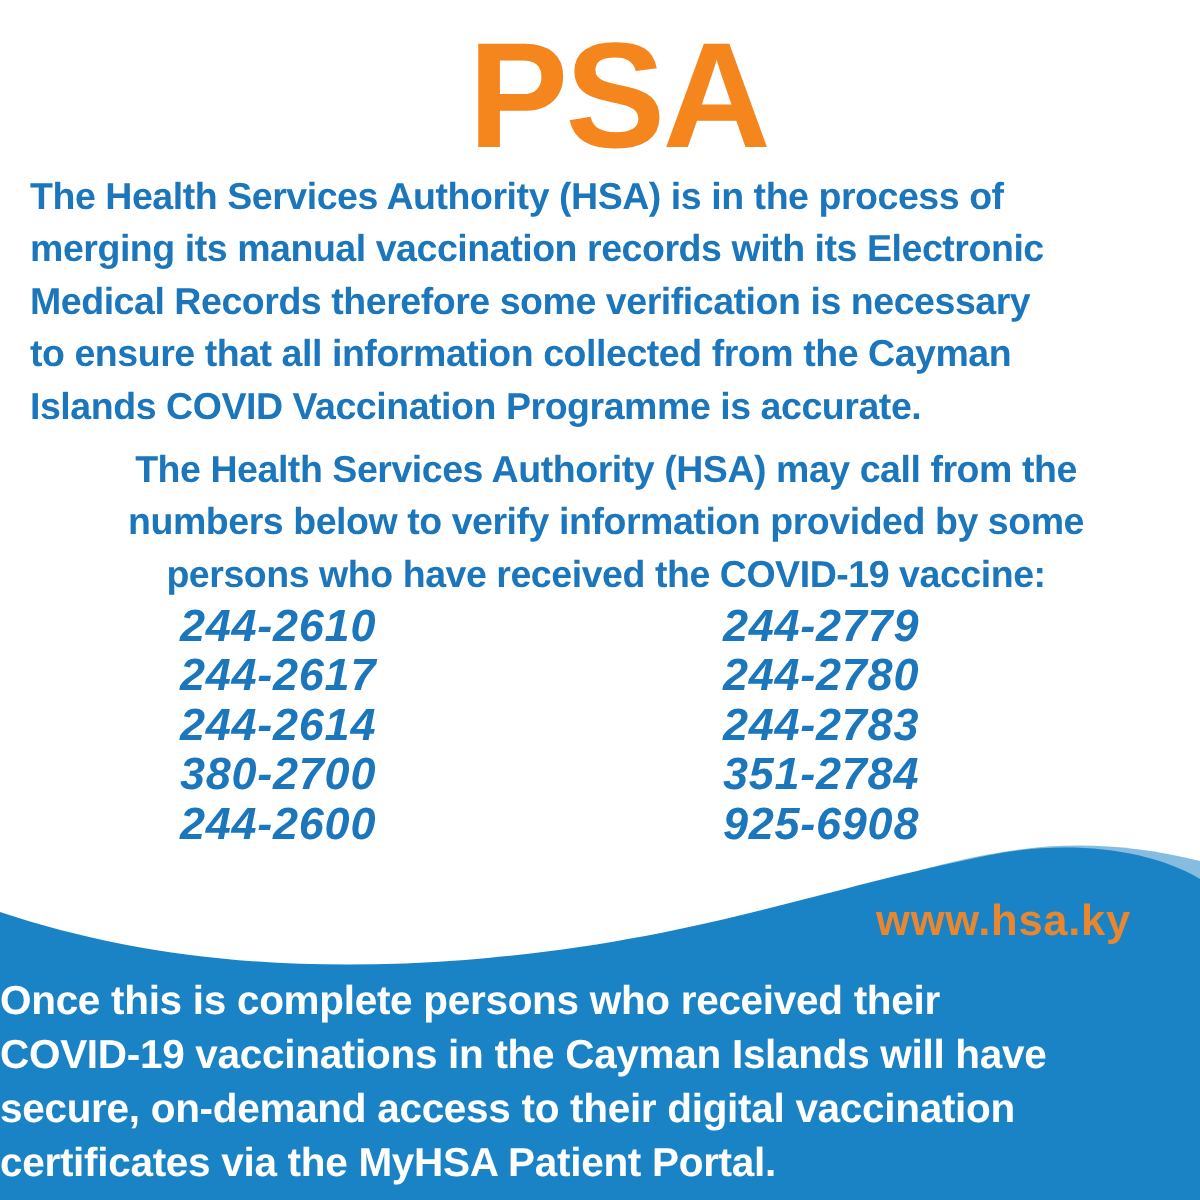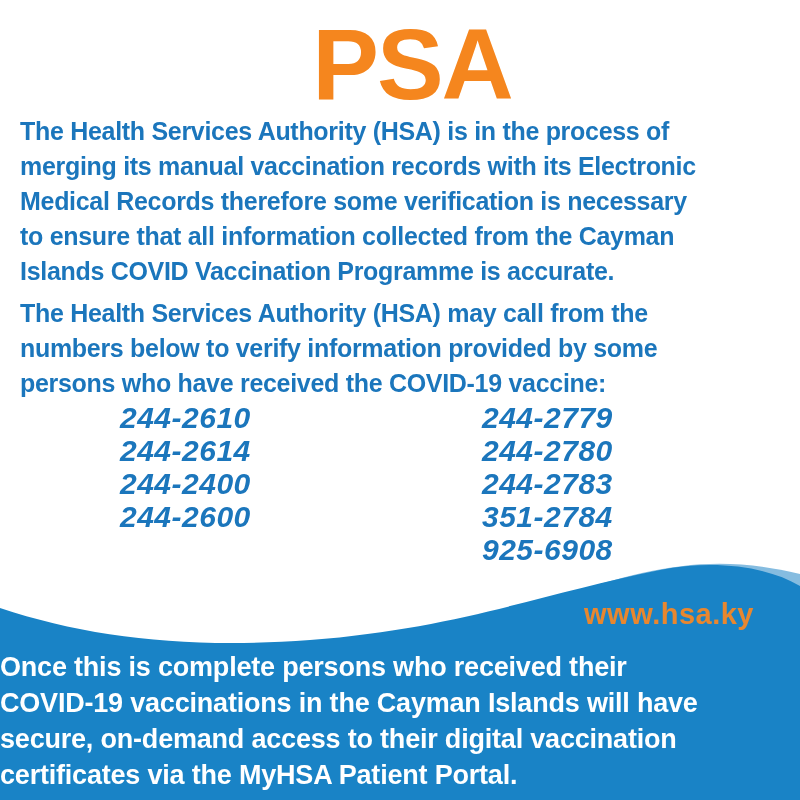--- a/index.html
+++ b/index.html
@@ -33,21 +33,21 @@
     left: 20px;
     width: 768px;
     margin: 0;
     font-size: 25px;
     line-height: 35px;
     letter-spacing: -0.3px;
     color: #1B76BC;
     white-space: pre-line;
   }
   .paragraph-1 { top: 114px; }
-  .paragraph-2 { top: 296px; }
+  .paragraph-2 { top: 296px; text-align: center; }
   .phone-column {
     position: absolute;
     top: 401px;
     margin: 0;
     padding: 0;
     list-style: none;
     font-size: 30px;
     line-height: 33px;
     letter-spacing: 0.5px;
     color: #1B76BC;
@@ -100,22 +100,23 @@
 Medical Records therefore some verification is necessary
 to ensure that all information collected from the Cayman
 Islands COVID Vaccination Programme is accurate.</p>
 
   <p class="body-paragraph paragraph-2">The Health Services Authority (HSA) may call from the
 numbers below to verify information provided by some
 persons who have received the COVID-19 vaccine:</p>
 
   <ul class="phone-column phone-column-left">
     <li>244-2610</li>
+    <li>244-2617</li>
     <li>244-2614</li>
-    <li>244-2400</li>
+    <li>380-2700</li>
     <li>244-2600</li>
   </ul>
 
   <ul class="phone-column phone-column-right">
     <li>244-2779</li>
     <li>244-2780</li>
     <li>244-2783</li>
     <li>351-2784</li>
     <li>925-6908</li>
   </ul>

